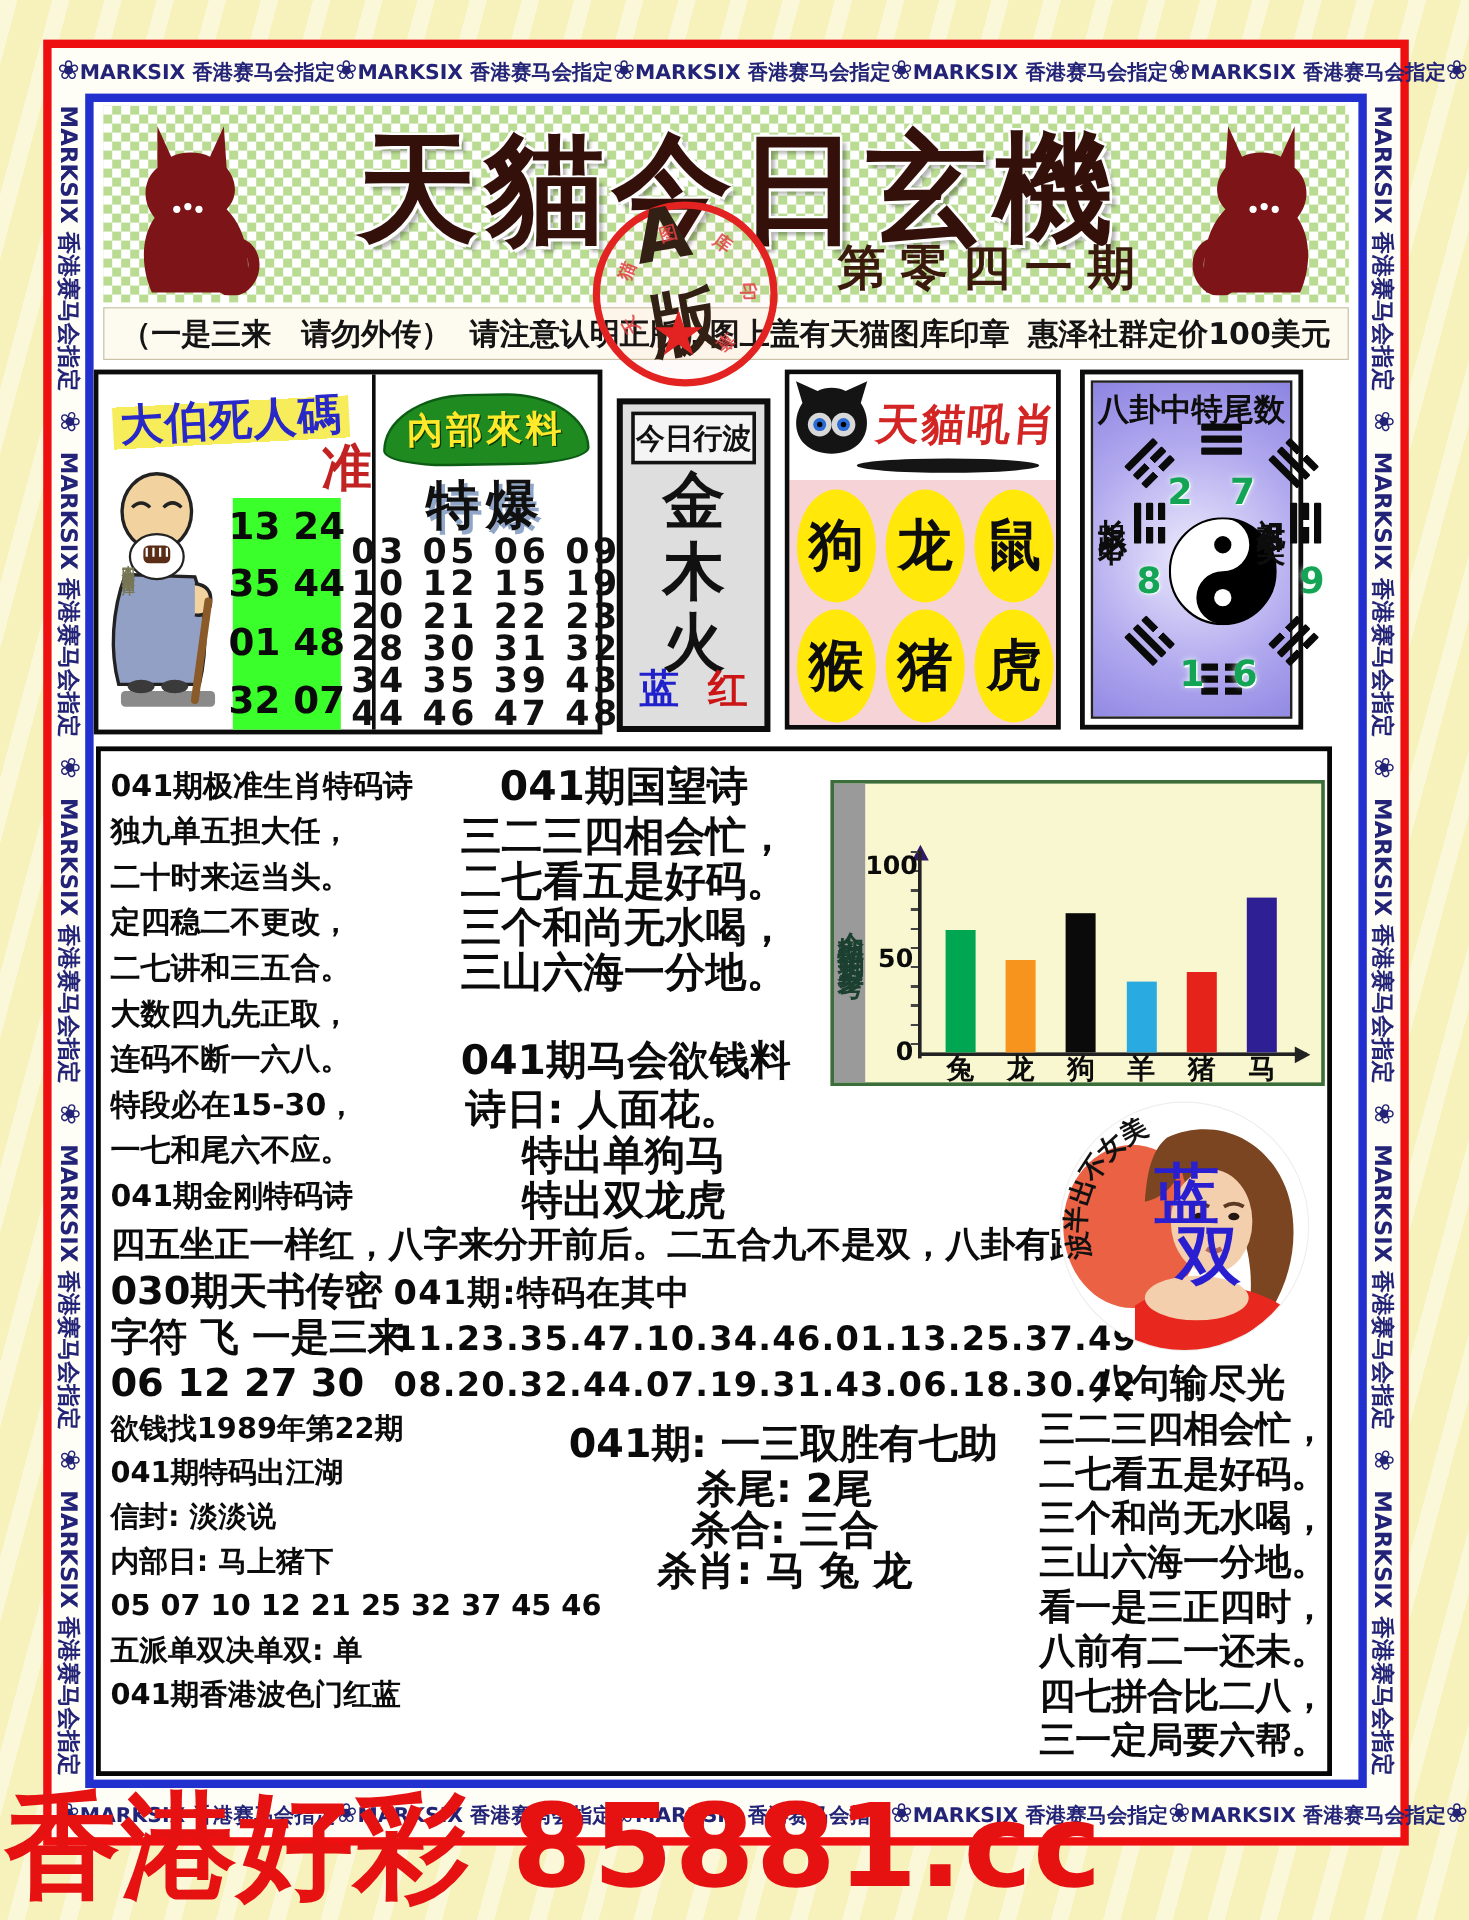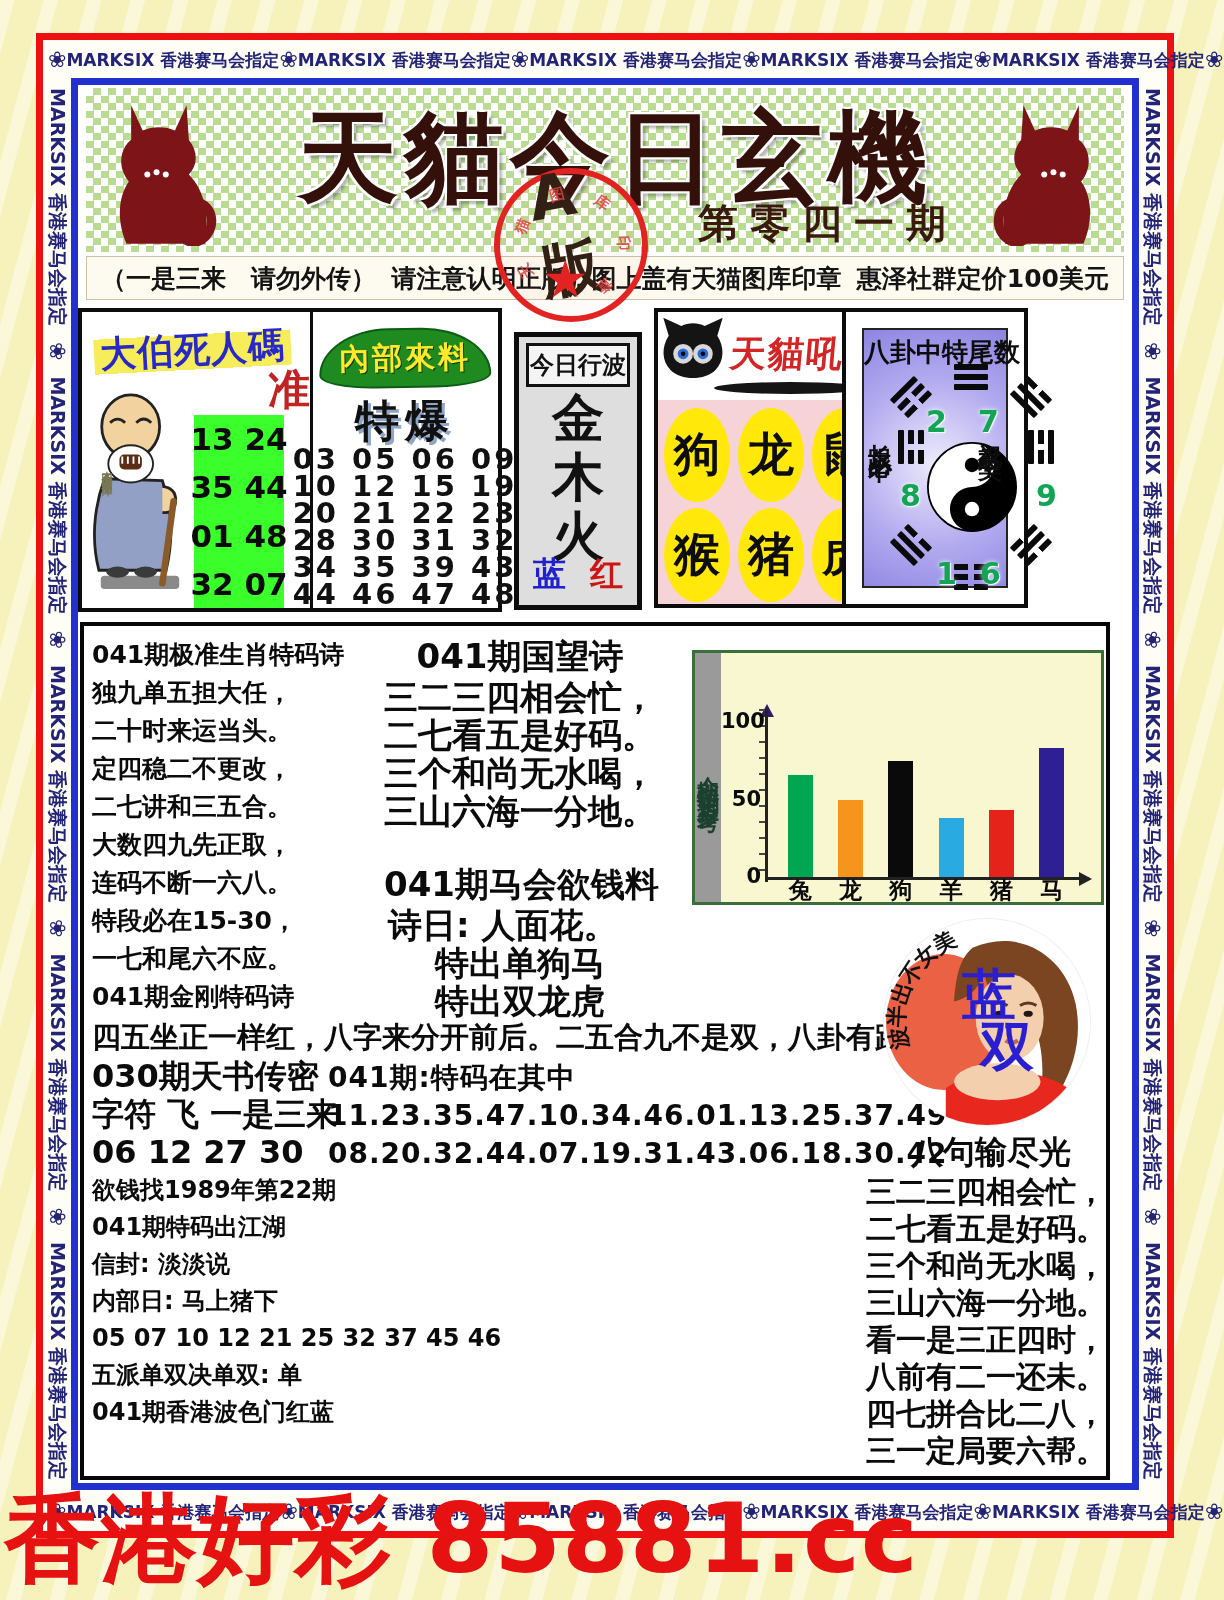--- a/index.html
+++ b/index.html
@@ -59,21 +59,21 @@
 .xb-bt{position:absolute;bottom:8px;left:0;right:0;display:flex;justify-content:center;gap:24px;font-size:33px;font-weight:900}
 .xb-blue{color:#2020cc}.xb-red{color:#cc1515}
 #p-zodiac{left:654px;top:308px;width:230px;height:300px}
 .zd-top{position:absolute;left:0;top:0;right:0;height:88px;background:#fff}
 .zd-body{position:absolute;left:0;top:88px;right:0;bottom:0;background:#f6d3d7}
 .zd-cat{position:absolute;left:2px;top:4px;width:66px;height:72px}
 .zd-title{position:absolute;left:72px;top:18px;font-size:36px;font-weight:900;color:#d42525;transform:skewX(-5deg);letter-spacing:2px;white-space:nowrap}
 .zd-shadow{position:absolute;left:56px;top:70px;width:152px;height:12px;background:#151515;border-radius:50%}
 .ov{position:absolute;width:66px;height:94px;background:#ffe80a;border-radius:50%;display:flex;align-items:center;justify-content:center;
   font-size:46px;font-weight:900;color:#0d0d0d}
-#p-bagua{left:842px;top:308px;width:186px;height:300px;padding:16px}
+#p-bagua{left:900px;top:308px;width:186px;height:300px;padding:5px}
 .bg-inner{position:relative;width:100%;height:100%;border:2px solid #222;
   background:radial-gradient(circle at 50% 52%,#eceafc 0%,#b3abef 55%,#8d84e2 100%)}
 .bg-title{position:absolute;left:0;right:0;top:5px;text-align:center;font-size:26px;font-weight:900;color:#0d0d0d;white-space:nowrap}
 .bg-yy{position:absolute;left:63px;top:112px;width:90px;height:90px}
 .bg-side{position:absolute;writing-mode:vertical-rl;font-size:24px;font-weight:900;color:#0d0d0d;letter-spacing:5px}
 .bg-side-l{left:0px;top:94px}
 .bg-side-r{right:0px;top:94px}
 .bg-num{position:absolute;font-size:30px;font-weight:900;color:#13a455;text-shadow:0 0 5px #eafff2,1px 1px 0 #fff}
 .tri{position:absolute;display:flex;flex-direction:column;gap:4px}
 .tri i{display:block;width:34px;height:6px;background:#0a0a0a;border-radius:1px}
@@ -396,20 +396,26 @@
       <div class="gw-line">二七看五是好码。</div>
       <div class="gw-line">三个和尚无水喝，</div>
       <div class="gw-line">三山六海一分地。</div>
       <div class="gw-sp"></div>
       <div class="gw-title">041期马会欲钱料</div>
       <div class="gw-line gw-la">诗日: 人面花。</div>
       <div class="gw-line">特出单狗马</div>
       <div class="gw-line">特出双龙虎</div>
     </div>
 
+    <div class="sha">
+      <div class="sha-title">041期: 一三取胜有七助</div>
+      <div class="sha-line">杀尾: 2尾</div>
+      <div class="sha-line">杀合: 三合</div>
+      <div class="sha-line">杀肖: 马 兔 龙</div>
+    </div>
 
     <div id="chart">
       <div class="ct-strip">
         <span>今期特码走势参考</span>
       </div>
       <div class="plot">
         <div class="yarrow"></div>
         <div class="yaxis"></div>
         <div class="xaxis"></div>
         <div class="xarrow"></div>

